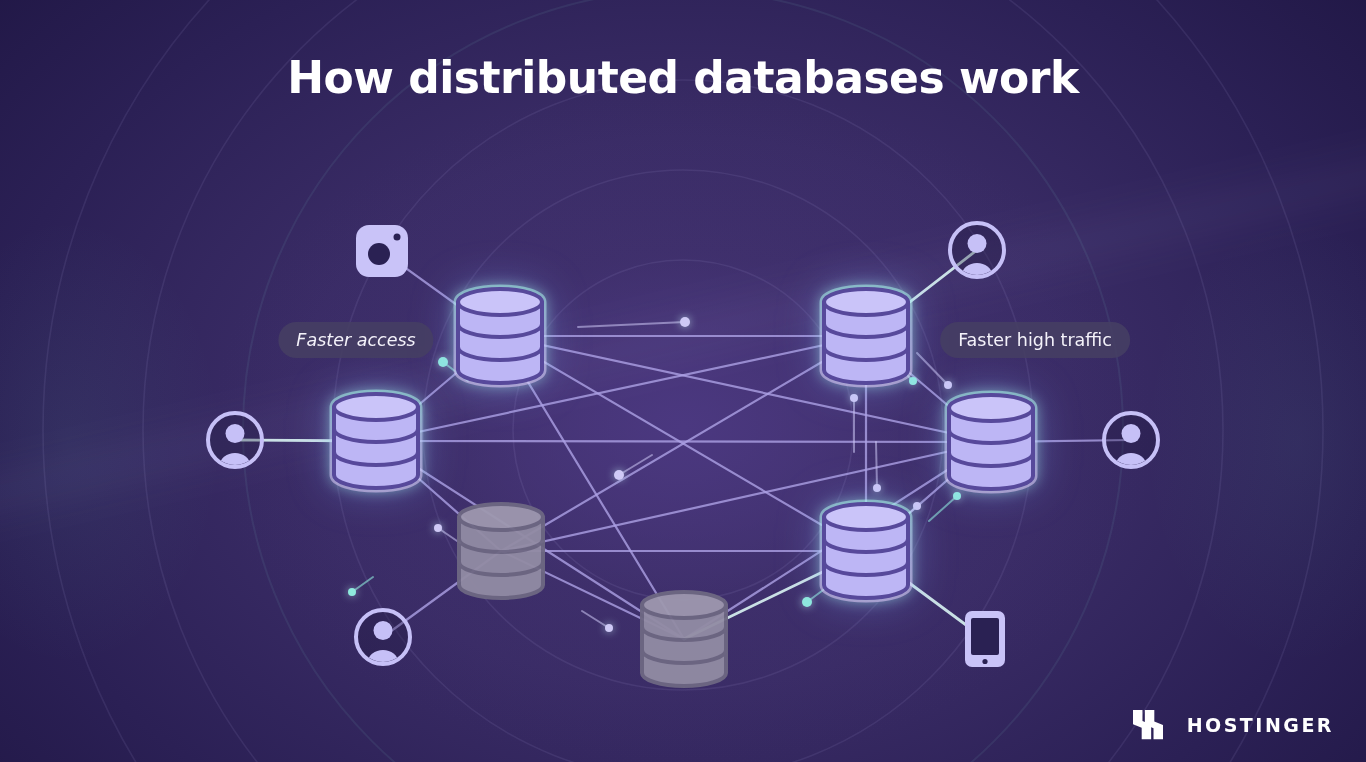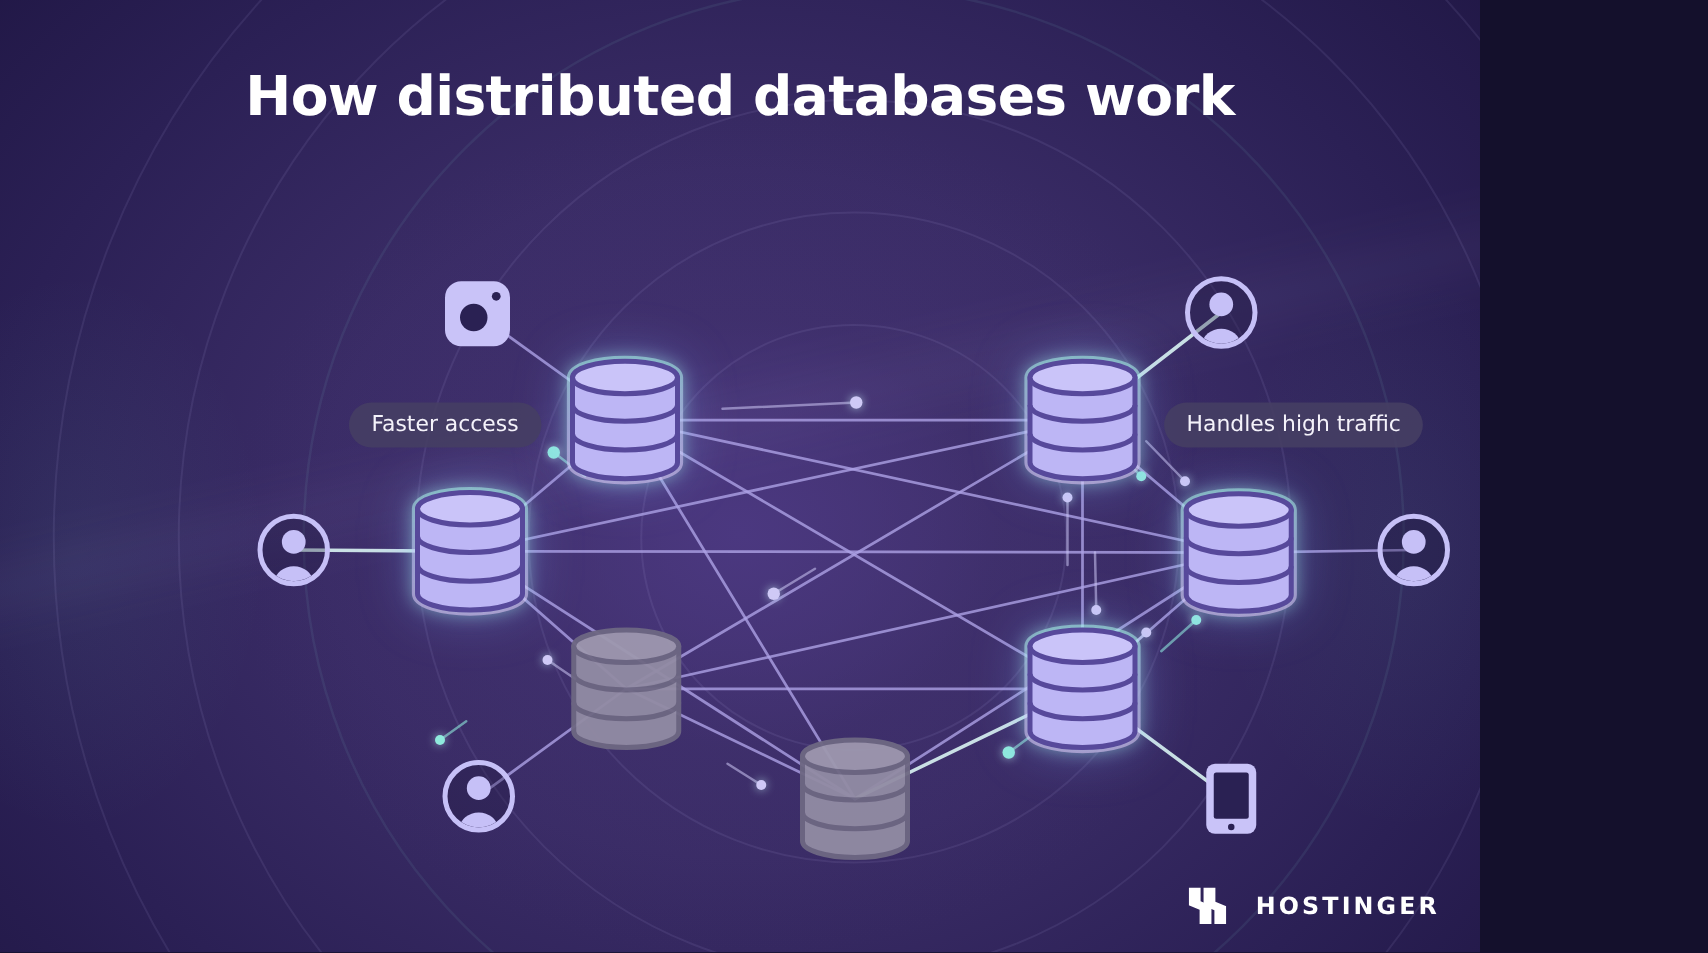--- a/index.html
+++ b/index.html
@@ -1,17 +1,17 @@
 <!DOCTYPE html>
 <html><head>
 <meta charset="utf-8">
 <style>
   html,body{margin:0;padding:0;background:#14102c;}
   .stage{
-    position:relative;width:1184px;height:762px;overflow:hidden;
+    position:relative;width:1366px;height:762px;overflow:hidden;
     font-family:"DejaVu Sans","Liberation Sans",sans-serif;
     background:
       radial-gradient(220px 320px at 5% 58%, rgba(120,215,205,0.07), rgba(120,215,205,0) 70%),
       radial-gradient(220px 320px at 95% 58%, rgba(120,215,205,0.06), rgba(120,215,205,0) 70%),
       radial-gradient(58% 75% at 50% 56%, #4b3880 0%, #44347426 30%, #34286200 60%),
       radial-gradient(75% 95% at 50% 54%, #443372 0%, #3a2c66 38%, #2b2055 68%, #201745 92%, #1d1440 100%);
   }
   .flare{position:absolute;left:-8%;top:38%;width:116%;height:90px;
     background:linear-gradient(rgba(200,190,245,0), rgba(200,190,245,0.045), rgba(200,190,245,0));
     transform:rotate(-13deg);filter:blur(10px);pointer-events:none;}
@@ -19,21 +19,21 @@
 
   
   header{position:absolute;left:0;top:0;width:100%;text-align:center;z-index:5;}
   h1{margin:52px 0 0 0;font-size:44px;line-height:1.2;font-weight:700;color:#ffffff;letter-spacing:-0.5px;}
   .subtitle{margin:10px 0 0 0;font-size:24px;font-weight:400;color:#b7aaee;}
 
   
   .pill{position:absolute;z-index:6;transform:translate(-50%,-50%);
     background:rgba(69,63,99,0.88);color:#f4f2fa;font-size:17.5px;font-weight:500;
     padding:8px 18px;border-radius:20px;white-space:nowrap;}
-  #pill-faster{left:356px;top:340px;}
+  #pill-faster{left:356px;top:340px;font-style:italic;}
   #pill-traffic{left:1035px;top:340px;}
   #pill-fault{left:830px;top:662px;}
 
   
   .logo{position:absolute;right:32px;bottom:22px;display:flex;align-items:center;gap:24px;z-index:6;}
   .logo-mark{display:block;}
   .logo-mark path{fill:#ffffff;}
   .logo-text{color:#ffffff;font-size:19px;font-weight:700;letter-spacing:2.5px;}
 
   
@@ -213,21 +213,21 @@
       <g transform="translate(684,639)" class="node database inactive">
         <use href="#cyl"></use>
       </g>
     </svg>
 
   <header>
     <h1>How distributed databases work</h1>
   </header>
 
   <div class="pill" id="pill-faster">Faster access</div>
-  <div class="pill" id="pill-traffic">Handles high traffic</div>
+  <div class="pill" id="pill-traffic">Faster high traffic</div>
 
   <div class="logo">
     <svg class="logo-mark" width="30" height="30" viewBox="0 0 38 38">
       <path d="M0,0 H12 V14 L23,18.5 V37 H11 V22.5 L0,18 Z"></path>
       <path d="M38,37 H26 V23 L15,18.5 V0 H27 V14.5 L38,19 Z"></path>
     </svg>
     <span class="logo-text">HOSTINGER</span>
   </div>
 </div>
 

